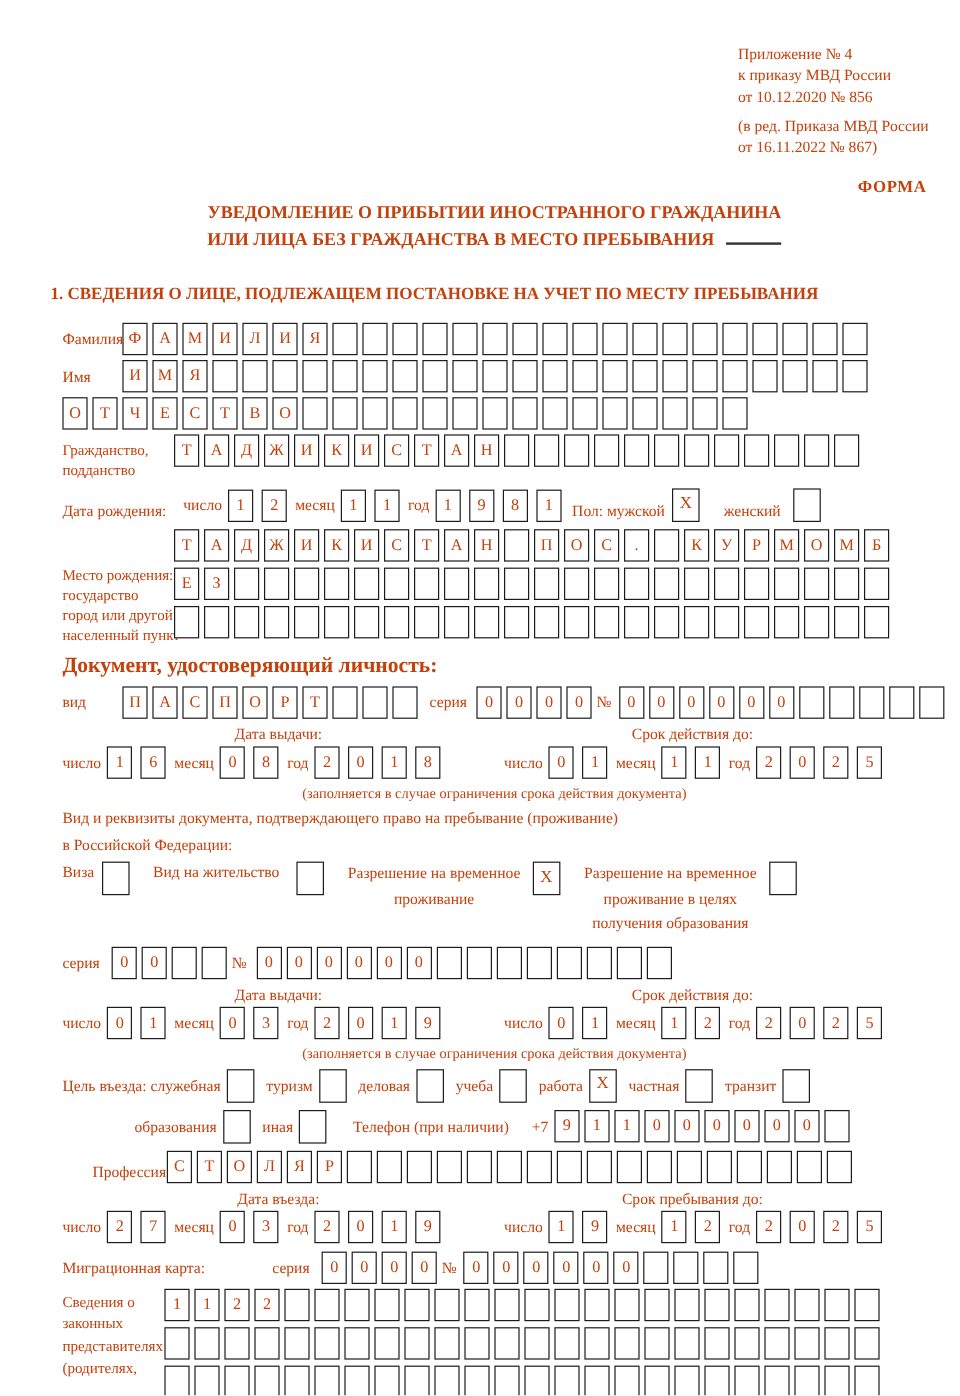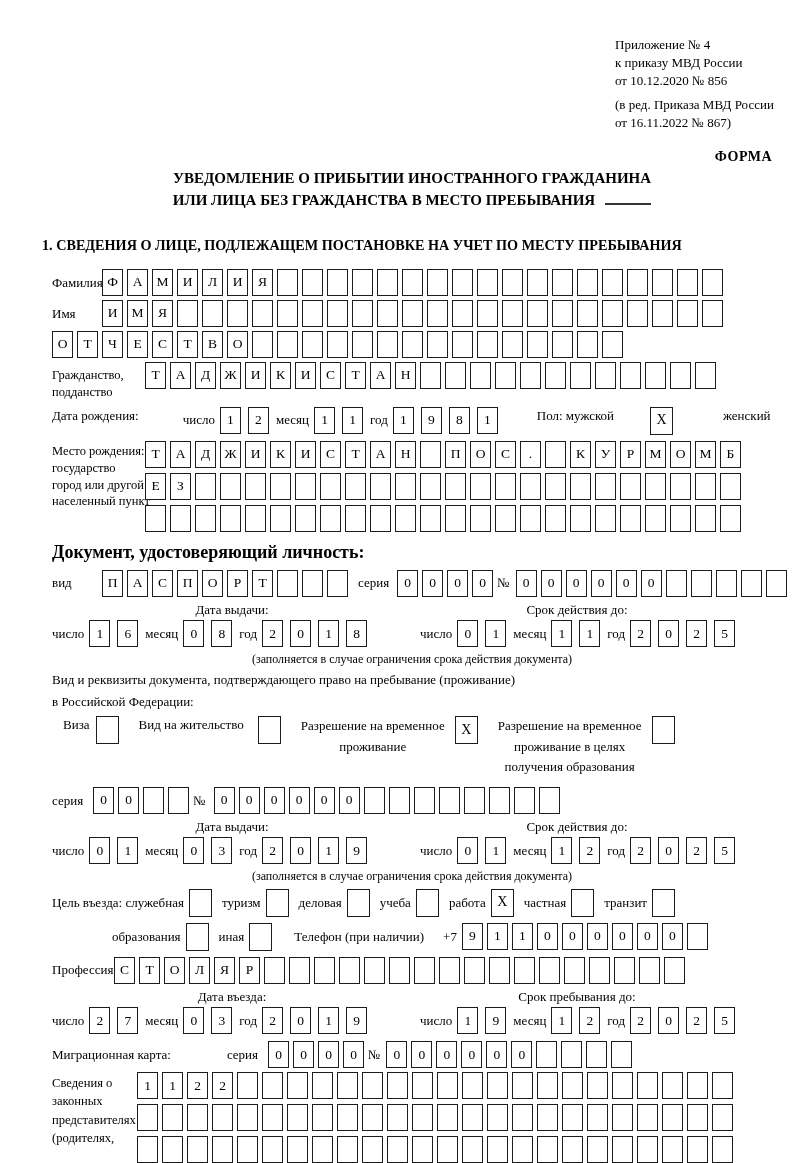--- a/index.html
+++ b/index.html
@@ -3,21 +3,21 @@
 <meta charset="utf-8">
 <style>
   html,body{margin:0;padding:0;background:#ffffff;}
   .page{
     position:relative;
     width:800px;height:1163px;
     box-sizing:border-box;
     padding:36px 28px 12px 52px;
     overflow:hidden;
     background:#ffffff;
-    color:#000000;
+    color:#c2410c;
     font-family:"Liberation Serif","DejaVu Serif",serif;
     font-size:13px;
     line-height:1.35;
   }
   .appendix{margin-left:563px;white-space:nowrap;}
   .appendix div{line-height:1.4;}
   .appendix .rev{margin-top:5px;}
   .forma{text-align:right;font-weight:bold;font-size:14px;margin-top:16px;letter-spacing:.5px;}
   .title{margin-top:0;text-align:center;font-weight:bold;font-size:15px;line-height:1.5;}
   .title .uline{display:inline-block;width:46px;border-bottom:2px solid #333;height:13px;margin-left:10px;}
@@ -44,21 +44,21 @@
   }
   .dg{display:inline-flex;align-items:center;}
   .dlbl{margin-right:5px;white-space:nowrap;}
   .doc-head{text-align:left;font-weight:bold;margin:4px 0 5px 0;font-size:18px;}
   .date-heads{display:flex;margin:3px 0 2px 0;}
   .date-heads span{display:inline-block;text-align:center;}
   .dh-left{width:360px;}
   .dh-right{width:330px;}
   .note-right{text-align:center;font-size:12px;margin:1px 0 4px 0;}
   .plain{margin:4px 0;}
-  .permits{display:flex;align-items:flex-start;margin:6px 0 10px 11px;}
+  .permits{display:flex;align-items:flex-start;margin:6px 0 10px 0;}
   .permits .pl{display:flex;align-items:flex-start;}
   .permits .multi{text-align:center;line-height:1.55;}
   .gap6{margin-left:6px;}
   .gap10{margin-left:10px;}
   .gap14{margin-left:14px;}
   .gap20{margin-left:20px;}
   .purpose-row{display:flex;align-items:center;margin-bottom:6px;flex-wrap:nowrap;}
   .purpose-row .t{margin:0 5px 0 10px;white-space:nowrap;}
   .purpose-row .t0{margin-left:0;}
   .reps{display:flex;align-items:flex-start;margin-top:4px;}
@@ -204,21 +204,21 @@
           <span class="cell"></span>
           <span class="cell"></span>
           <span class="cell"></span>
           <span class="cell"></span>
           <span class="cell"></span>
           <span class="cell"></span>
           <span class="cell"></span>
         </span>
     </div>
 
-    <div class="row" style="align-items:flex-start;margin-top:6px;gap:30px;">
+    <div class="row" style="align-items:flex-end;margin-top:6px;">
       <span class="nowrap">Дата рождения:</span>
       <span class="dg gap14">
         <span class="dlbl">число</span>
         <span class="cells dates">
             <span class="cell">1</span>
             <span class="cell">2</span>
           </span>
         <span class="dlbl">месяц</span>
         <span class="cells dates">
             <span class="cell">1</span>
@@ -232,21 +232,21 @@
             <span class="cell">1</span>
           </span>
       </span>
       <span class="nowrap" style="margin-left:2px;">Пол: мужской</span>
       <span class="cb gap6">X</span>
       <span class="nowrap gap20">женский</span>
       <span class="cb gap10"></span>
     </div>
 
     <div class="row" style="margin-top:6px;">
-      <span class="lbl w93" style="padding-top:2px;">
+      <span class="lbl w93" style="padding-top:2px;margin-top:28px;">
         <span>Место рождения:</span>
         <span class="sub">государство</span>
         <span class="sub">город или другой</span>
         <span class="sub">населенный пункт</span>
       </span>
       <span style="display:inline-block;">
         <span class="cells" style="margin-bottom:5px;">
             <span class="cell">Т</span>
             <span class="cell">А</span>
             <span class="cell">Д</span>
@@ -549,21 +549,21 @@
           <span class="cell">0</span>
           <span class="cell">0</span>
           <span class="cell">0</span>
           <span class="cell">0</span>
           <span class="cell">0</span>
           <span class="cell">0</span>
           <span class="cell"></span>
         </span>
     </div>
 
-    <div class="row" style="align-items:center;">
+    <div class="row" style="align-items:flex-end;margin-left:25px;">
       <span class="lbl" style="padding-top:0;width:62px;">Профессия</span>
       <span class="cells">
           <span class="cell">С</span>
           <span class="cell">Т</span>
           <span class="cell">О</span>
           <span class="cell">Л</span>
           <span class="cell">Я</span>
           <span class="cell">Р</span>
           <span class="cell"></span>
           <span class="cell"></span>

